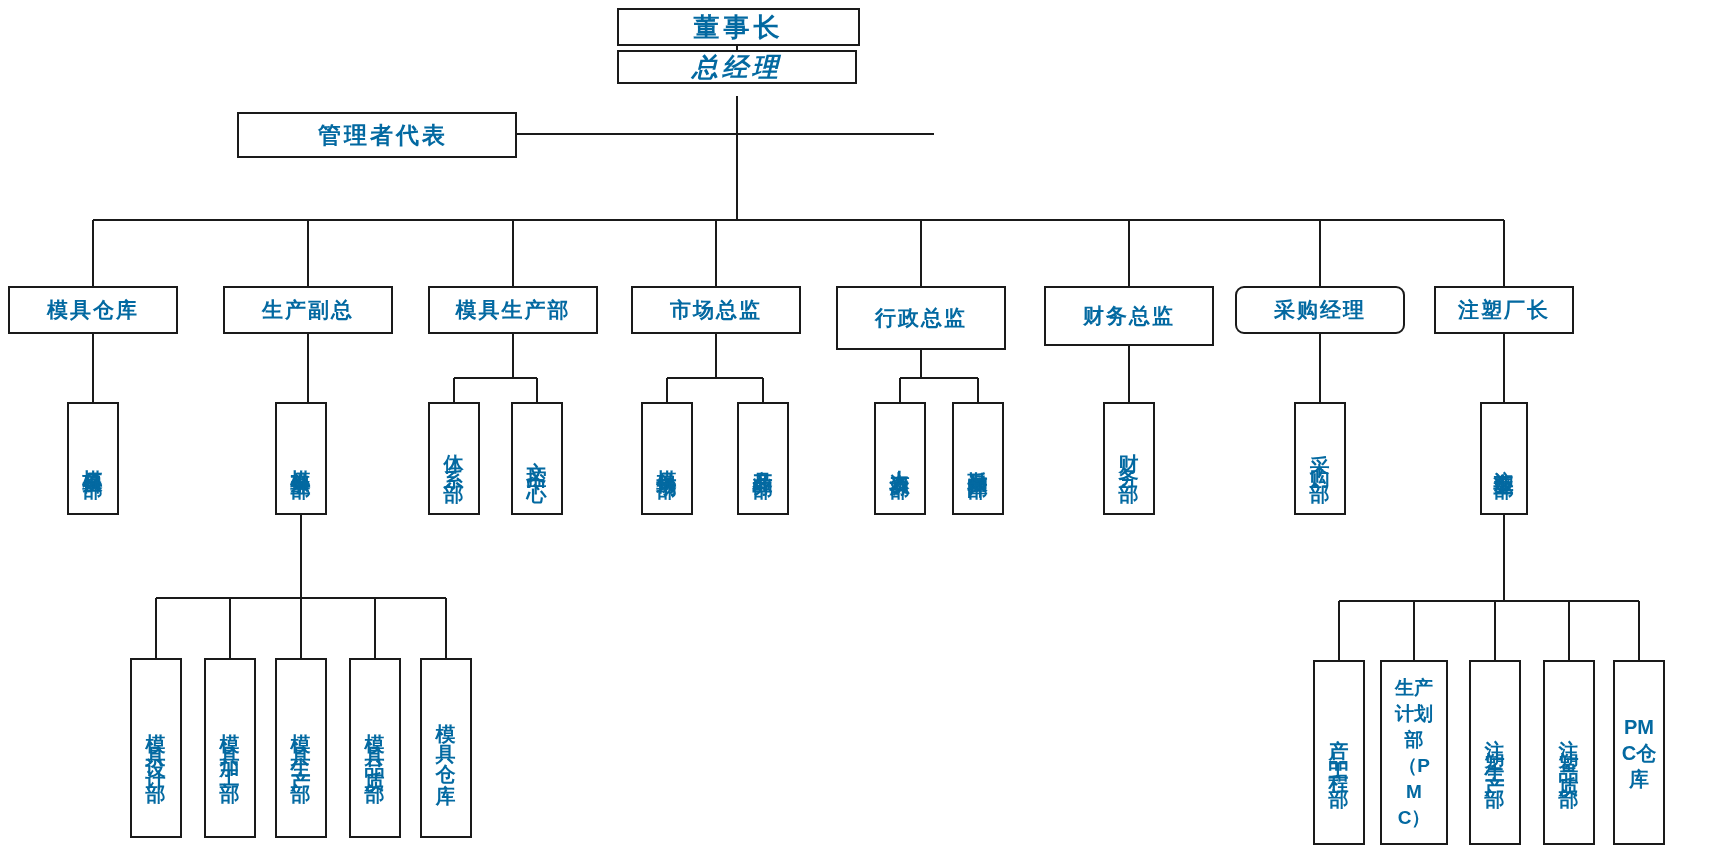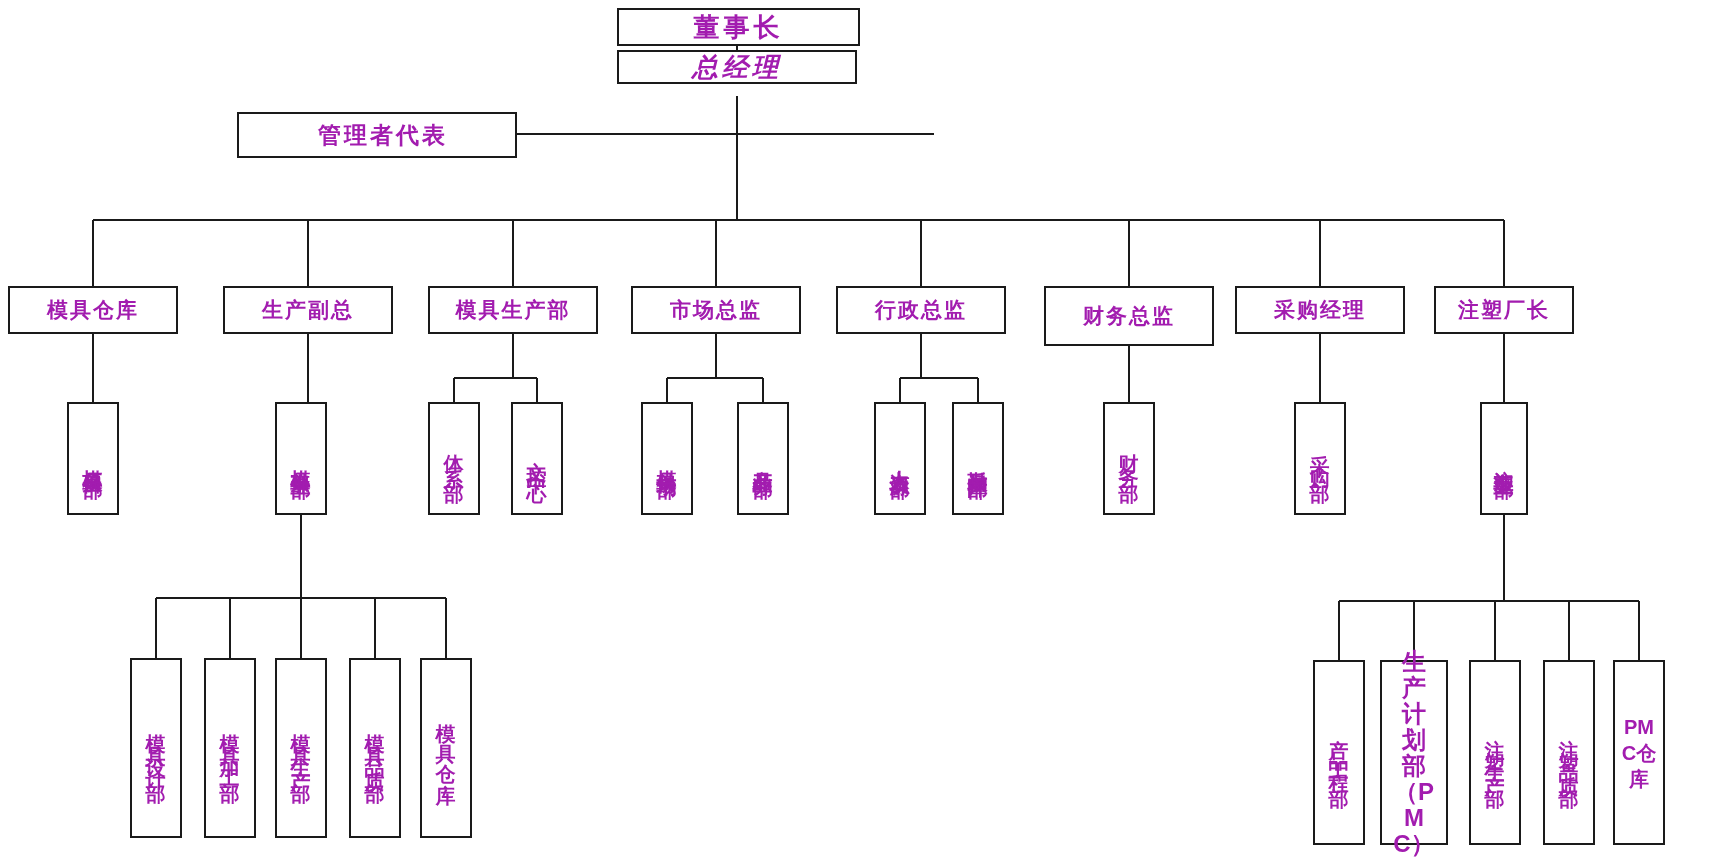--- a/index.html
+++ b/index.html
@@ -1,30 +1,30 @@
 <!DOCTYPE html>
 <html><head>
 <meta charset="utf-8">
 <style>
   html,body{margin:0;padding:0;background:#ffffff;}
   #canvas{position:relative;width:1728px;height:866px;background:#ffffff;overflow:hidden;
-          font-family:"Liberation Sans","DejaVu Sans",sans-serif;color:#a21caf;}
+          font-family:"Liberation Sans","DejaVu Sans",sans-serif;color:#0369a1;}
   .box{position:absolute;border:2px solid #1a1a1a;background:#ffffff;box-sizing:border-box;
        display:flex;align-items:center;justify-content:center;font-weight:bold;text-align:center;}
   .r1{font-size:26px;letter-spacing:4px;}
   .r2{font-size:23px;letter-spacing:3px;}
   .r3{font-size:21px;letter-spacing:2px;}
   .vbox{font-size:20px;}
   .vbox .vt{writing-mode:vertical-rl;text-orientation:upright;line-height:1.0;}
   .ls1 .vt{letter-spacing:2px;}
   .ls2 .vt{letter-spacing:14px;}
   .ls3 .vt{letter-spacing:7px;}
   .ls4 .vt{letter-spacing:12px;}
   .ls5 .vt{letter-spacing:20px;}
-  .wrapbox{font-size:24px;line-height:26px;word-break:break-all;}
+  .wrapbox{font-size:19px;line-height:26px;word-break:break-all;}
   .wrapbox .wt{display:block;width:100%;}
   svg.conn{position:absolute;left:0;top:0;pointer-events:none;}
 </style>
 </head>
 <body>
 
 <div id="canvas">
 
   <svg class="conn" width="1728" height="866" viewBox="0 0 1728 866" stroke="#1a1a1a" stroke-width="2" fill="none">
 
@@ -85,23 +85,23 @@
   </svg>
 
   <div class="box r1" style="left:617px;top:8px;width:243px;height:38px;">董事长</div>
   <div class="box r1" style="left:617px;top:50px;width:240px;height:34px;font-style:italic;">总经理</div>
   <div class="box r2" style="left:237px;top:112px;width:280px;height:46px;padding-left:12px;">管理者代表</div>
 
   <div class="box r3" style="left:8px;top:286px;width:170px;height:48px;">模具仓库</div>
   <div class="box r3" style="left:223px;top:286px;width:170px;height:48px;">生产副总</div>
   <div class="box r3" style="left:428px;top:286px;width:170px;height:48px;">模具生产部</div>
   <div class="box r3" style="left:631px;top:286px;width:170px;height:48px;">市场总监</div>
-  <div class="box r3" style="left:836px;top:286px;width:170px;height:48px;">行政总监</div>
+  <div class="box r3" style="left:836px;top:286px;width:170px;height:64px;">行政总监</div>
   <div class="box r3" style="left:1044px;top:286px;width:170px;height:60px;">财务总监</div>
-  <div class="box r3" style="left:1235px;top:286px;width:170px;height:48px;">采购经理</div>
+  <div class="box r3" style="left:1235px;top:286px;width:170px;height:48px;border-radius:9px;">采购经理</div>
   <div class="box r3" style="left:1434px;top:286px;width:140px;height:48px;">注塑厂长</div>
 
   <div class="box vbox ls1" style="left:67px;top:402px;width:52px;height:113px;">
       <span class="vt">模具项目部</span>
     </div>
   <div class="box vbox ls1" style="left:275px;top:402px;width:52px;height:113px;">
       <span class="vt">模具事业部</span>
     </div>
   <div class="box vbox ls2" style="left:428px;top:402px;width:52px;height:113px;">
       <span class="vt">体系部</span>

